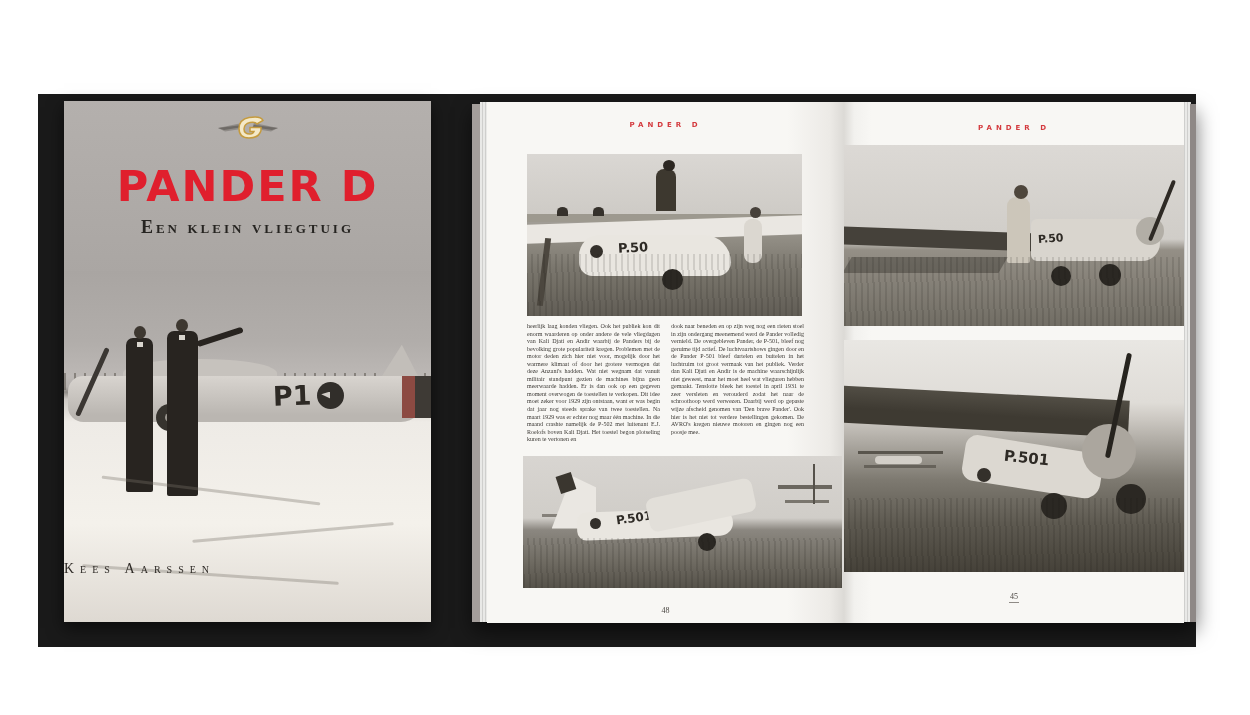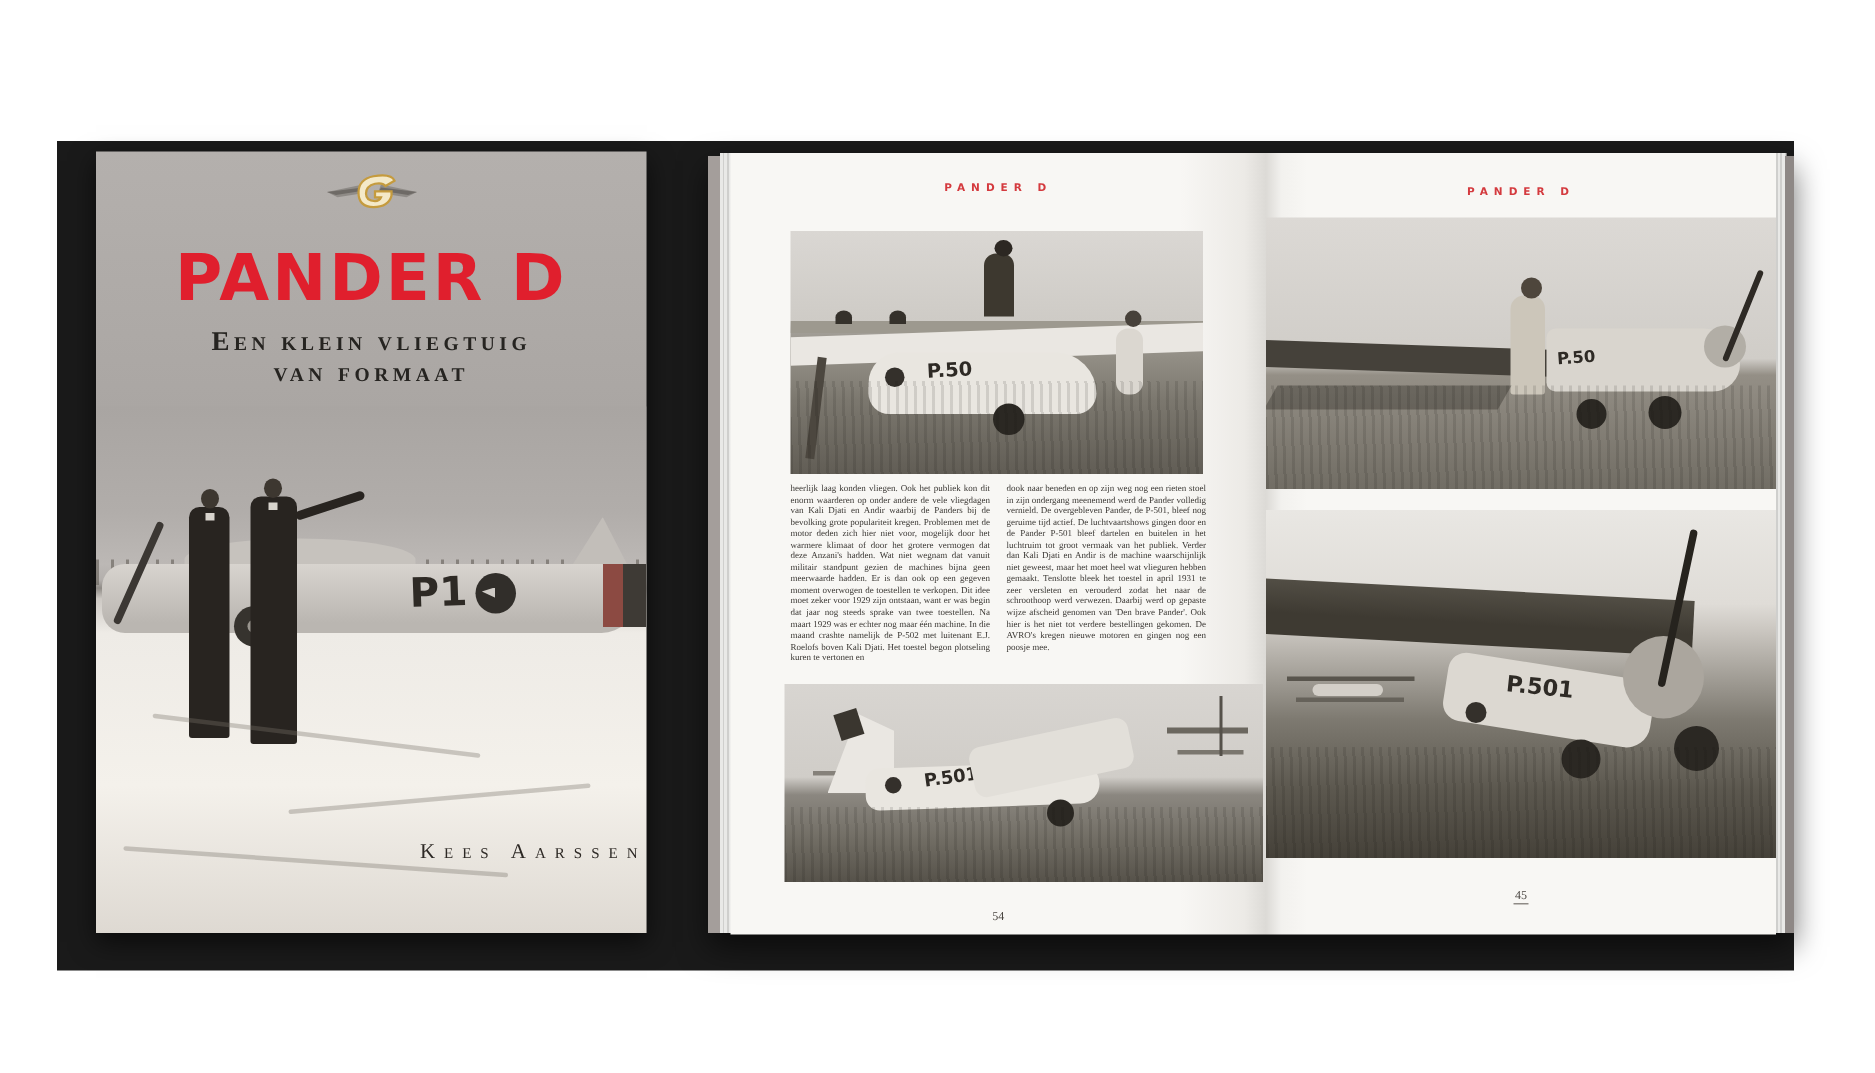--- a/index.html
+++ b/index.html
@@ -48,21 +48,21 @@
   .cp-man { position:absolute; background:#282420; border-radius:7px 7px 2px 2px; }
   .cp-man .head { position:absolute; left:50%; top:-12px; transform:translateX(-50%);
            width:12px; height:13px; border-radius:50%; background:#3d3730; }
   .cp-man .collar { position:absolute; left:50%; top:4px; transform:translateX(-50%);
            width:6px; height:5px; background:#d8d4cd; }
   .cp-man1 { left:17%; top:19%; width:27px; height:44%; }
   .cp-man2 { left:28%; top:17%; width:31px; height:47%; }
   .cp-arm { position:absolute; left:36%; top:18%; width:13%; height:6px; background:#282420;
            transform:rotate(-18deg); border-radius:3px; }
   .snow-track { position:absolute; height:3px; background:rgba(120,114,105,.35); border-radius:2px; }
-  .cover-author { position:absolute; top:460px; left:0; width:100%; text-align:right;
+  .cover-author { position:absolute; top:460px; left:0; width:100%; text-align:left;
            font-family:"Liberation Serif", serif; font-variant:small-caps; font-size:14px;
            letter-spacing:6px; color:#2d2925; }
 
   
   .book { position:absolute; left:472px; top:99px; width:724px; height:528px;
           filter:drop-shadow(0 9px 10px rgba(0,0,0,.55)); }
   .edge-left-cover { position:absolute; left:0; top:5px; width:9px; height:518px; background:#a49e9b; }
   .edge-left-pages { position:absolute; left:8px; top:3px; width:8px; height:520px;
           background:repeating-linear-gradient(90deg,#e9e9e7 0 2px,#cfcfcd 2px 3px); }
   .edge-right-pages { position:absolute; left:710px; top:3px; width:9px; height:520px;
@@ -123,21 +123,20 @@
         <polygon points="2,26 50,16 54,27 16,33" fill="#8f8b87"></polygon>
         <polygon points="122,26 74,16 70,27 108,33" fill="#8f8b87"></polygon>
         <polygon points="2,26 50,20 52,24 14,30" fill="#6e6a66"></polygon>
         <polygon points="122,26 74,20 72,24 110,30" fill="#6e6a66"></polygon>
         <path d="M64 5 Q88 1 92 11 L80 18 Q76 13 66 15 Q54 18 54 28 Q54 38 66 38 Q72 38 74 33 L66 33 L66 25 L88 25 L88 31 Q84 46 64 46 Q44 46 44 27 Q44 9 64 5 Z" fill="#f4e9c8" stroke="#c59b3e" stroke-width="3"></path>
       </svg>
     </div>
     <div class="cover-title">PANDER D</div>
     <div class="cover-sub">
       <div>Een klein vliegtuig</div>
-      <div>van formaat</div>
     </div>
 
     <div class="cover-photo">
       <div class="fence"></div>
       <div class="cp-hump"></div>
       <div class="cp-fin"></div>
       <div class="cp-fuselage"></div>
       <div class="cp-tail"></div>
       <div class="cp-prop"></div>
       <div class="cp-marking mk">P1</div>
@@ -198,21 +197,21 @@
         <div style="left:11%;top:14%;width:5%;height:14%;background:#3a362f;transform:rotate(-18deg);"></div>
         <div class="fus-light" style="left:17%;top:41%;width:49%;height:21%;border-radius:10px 16px 14px 10px;transform:rotate(-2deg);"></div>
         <div class="roundel-s" style="left:21%;top:47%;width:11px;height:11px;"></div>
         <div class="mk" style="left:29%;top:42%;font-size:12px;transform:rotate(-8deg);">P.501</div>
         <div class="wing-light" style="left:39%;top:24%;width:34%;height:26%;border-radius:8px;transform:rotate(-12deg);background:#e2dfd9;"></div>
         <div class="wheel" style="left:55%;top:58%;width:18px;height:18px;"></div>
         <div style="left:91%;top:6%;width:2px;height:30%;background:#55514a;"></div>
         <div class="grasstex"></div>
       </div>
 
-      <div class="page-number"><span class="pn-underline">54</span></div>
+      <div class="page-number"><span class="pn-underline">48</span></div>
     </div>
 
     <div class="page page-right">
       <div class="page-header">PANDER D</div>
 
       <div class="ph ph-r1">
         <div class="wing-dark" style="left:0;top:47%;width:57%;height:10%;transform:skewY(2deg);"></div>
         <div class="fus-light" style="left:55%;top:41%;width:38%;height:23%;border-radius:10px 40px 30px 10px;background:#d9d5ce;"></div>
         <div style="left:86%;top:40%;width:28px;height:28px;border-radius:50%;background:#b2aea6;"></div>
         <div style="left:93%;top:18%;width:4px;height:36%;background:#2e2a25;transform:rotate(22deg);border-radius:2px;"></div>

